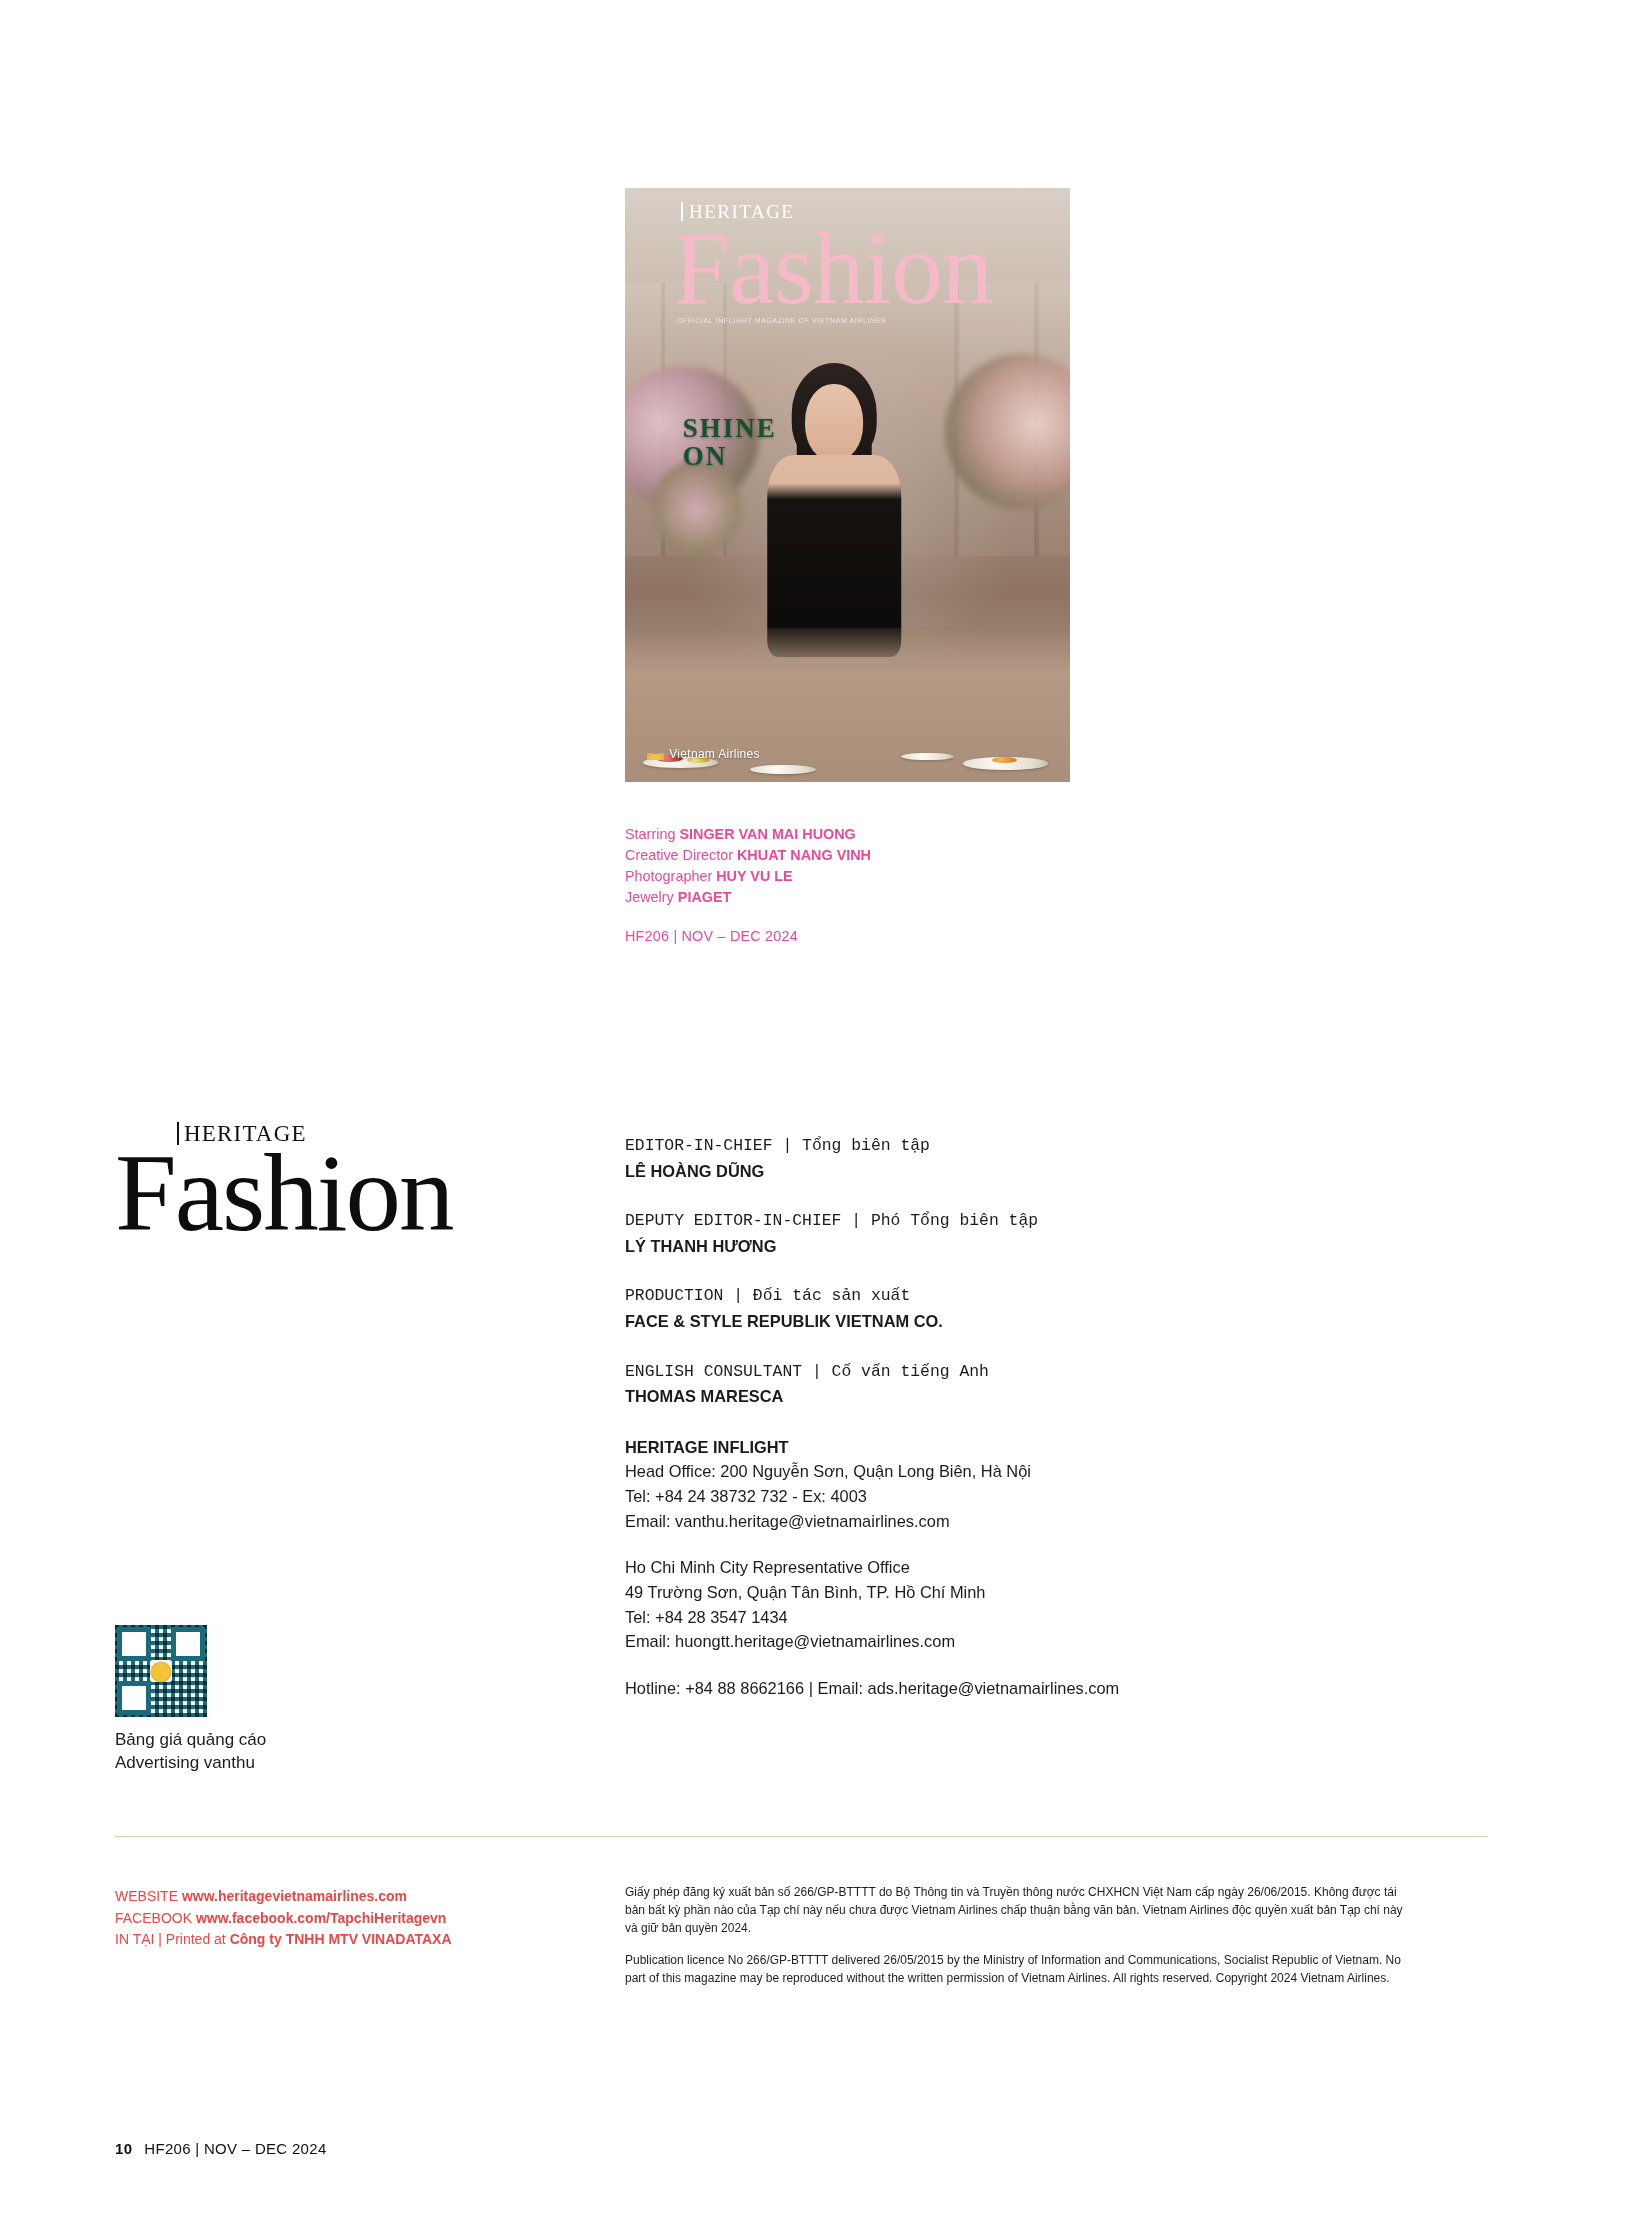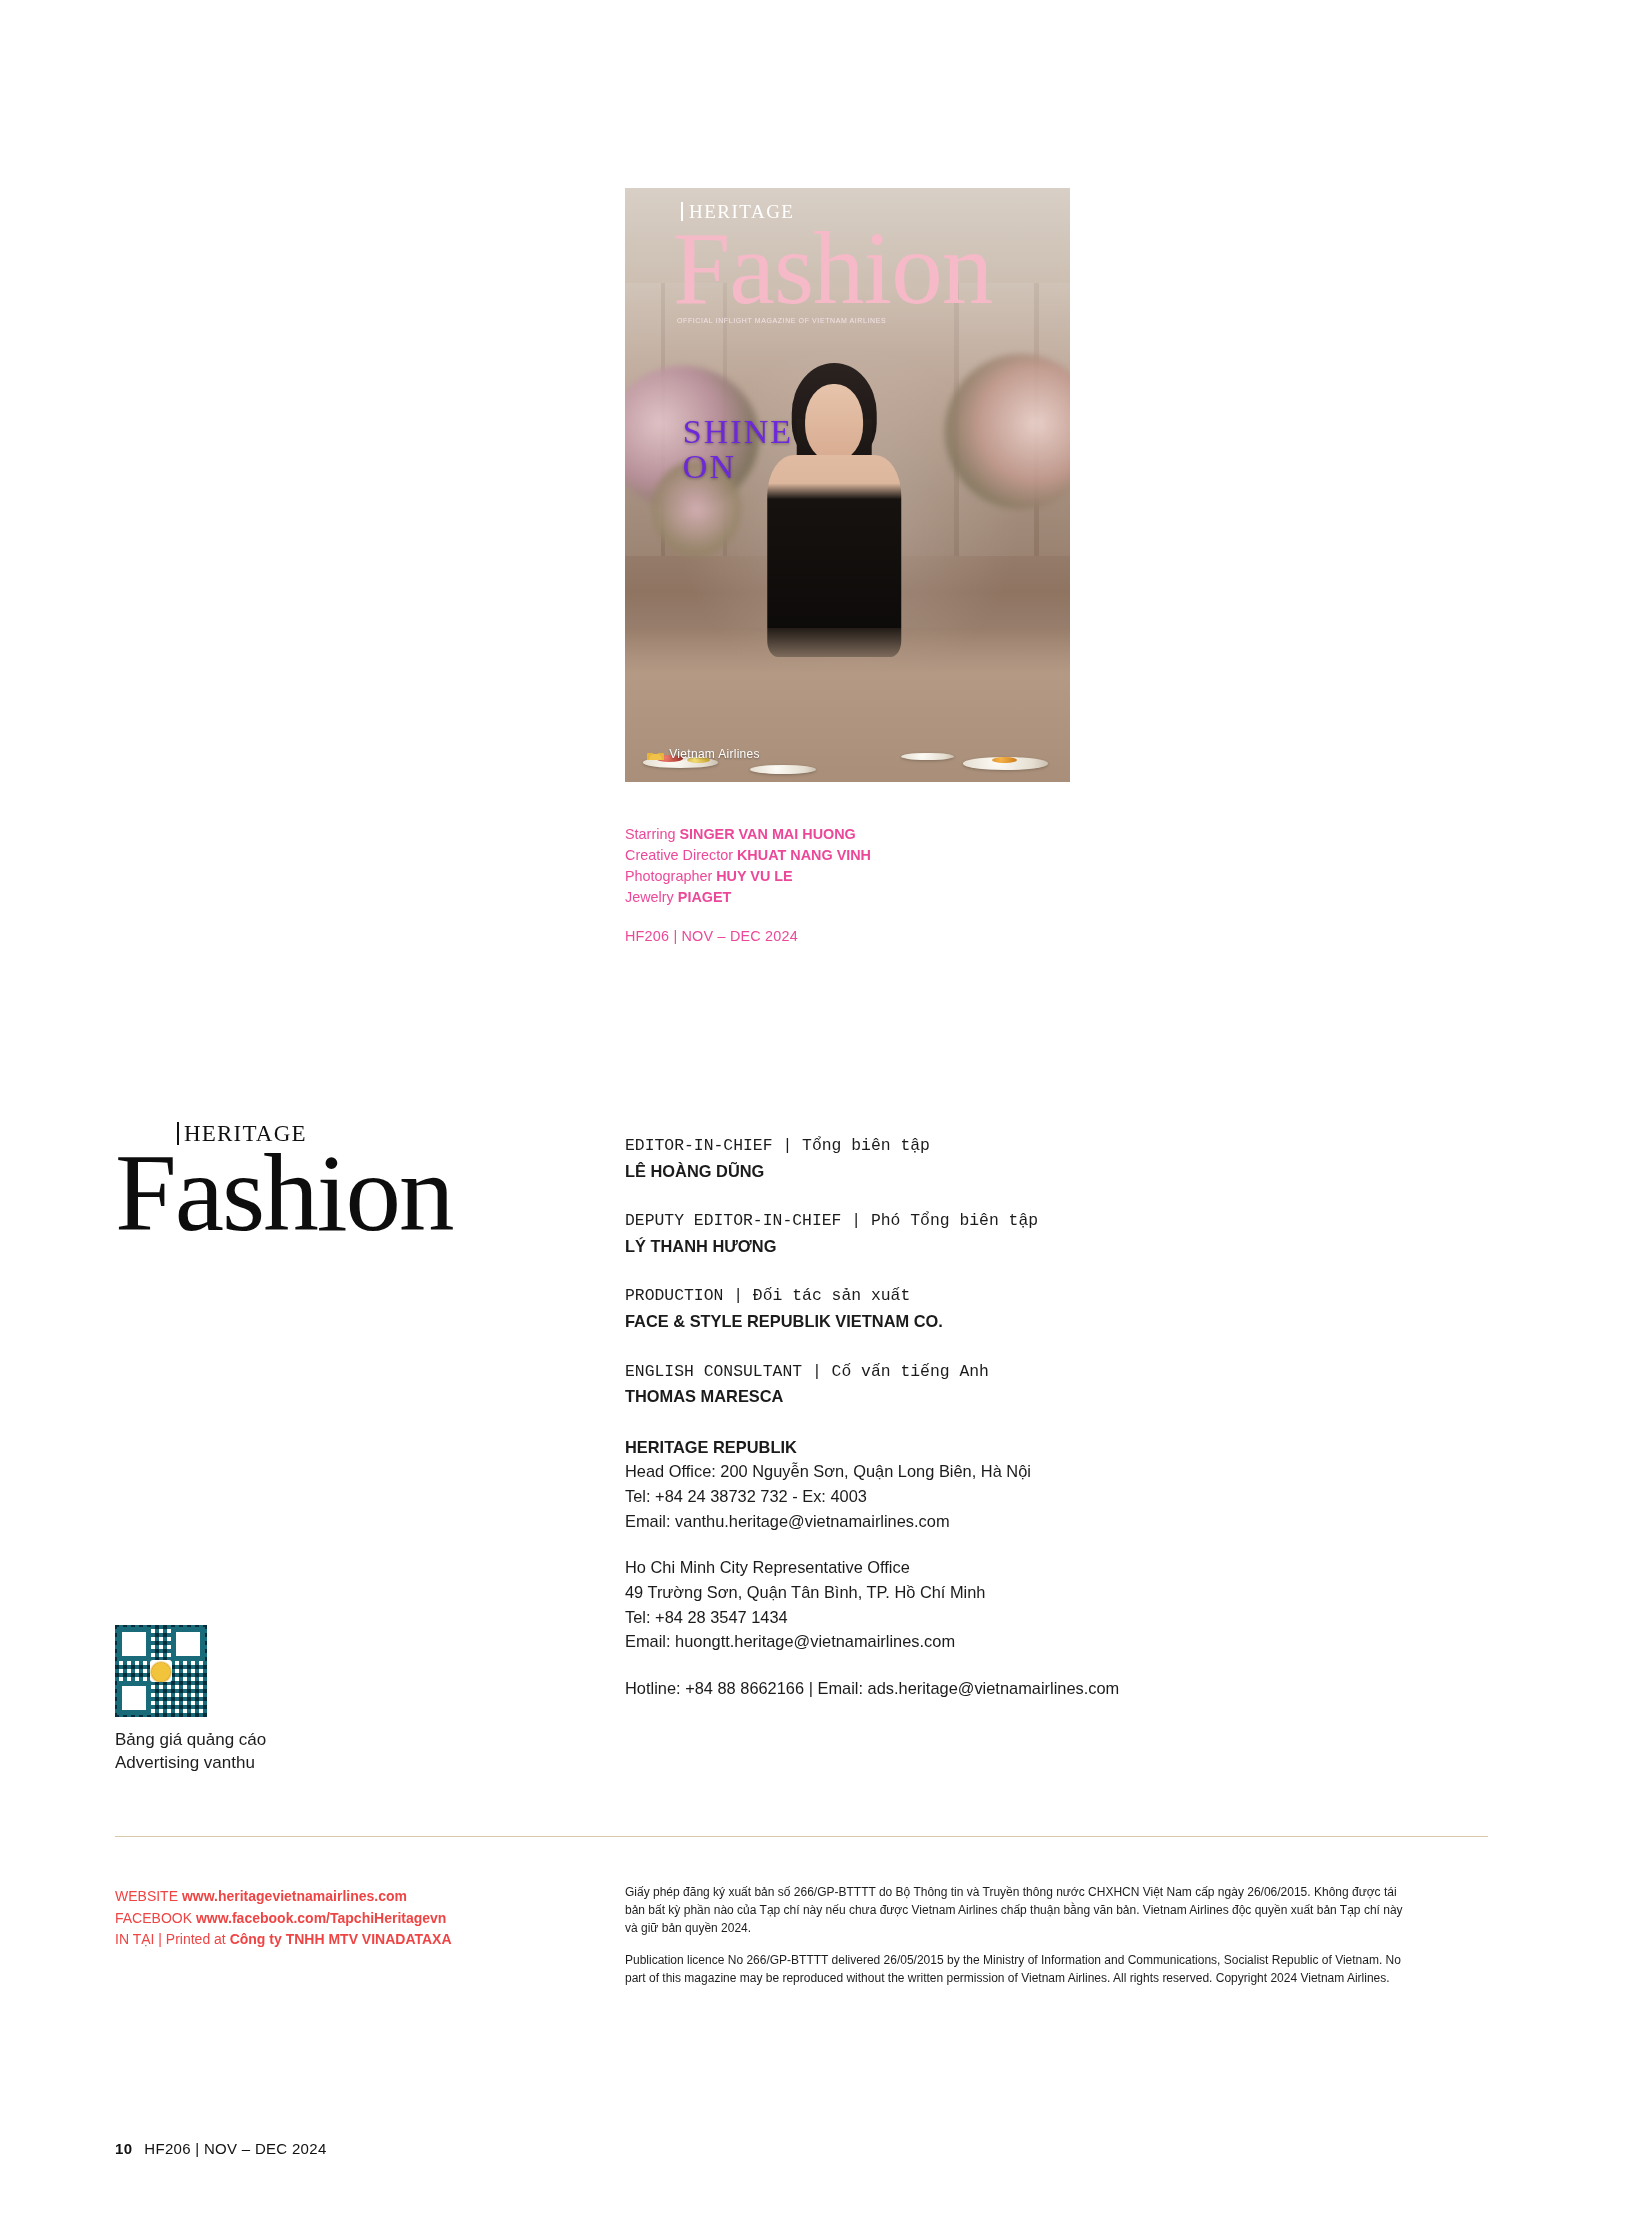--- a/index.html
+++ b/index.html
@@ -144,25 +144,26 @@
     margin-top: 4px;
     font-size: 7px;
     letter-spacing: 0.6px;
     color: #f3e3e6;
   }
   .cover-shine {
     position: absolute;
     left: 13%;
     top: 38%;
     font-family: "Liberation Serif", serif;
-    font-size: 34px;
+    font-size: 27px;
     line-height: 1.05;
     letter-spacing: 2px;
-    color: #6d28d9;
+    color: #14532d;
     text-shadow: 0 1px 3px rgba(0,0,0,.35);
+    font-weight: bold;
   }
   .cover-va {
     position: absolute;
     left: 5%;
     bottom: 3.5%;
     color: #ffffff;
     font-size: 12px;
     letter-spacing: 0.3px;
     display: flex;
     align-items: flex-start;
@@ -410,21 +411,21 @@
     <div class="role">PRODUCTION | Đối tác sản xuất</div>
     <div class="name">FACE &amp; STYLE REPUBLIK VIETNAM CO.</div>
   </div>
 
   <div class="mh-group">
     <div class="role">ENGLISH CONSULTANT | Cố vấn tiếng Anh</div>
     <div class="name">THOMAS MARESCA</div>
   </div>
 
   <div class="mh-office">
-    <div class="title">HERITAGE REPUBLIK</div>
+    <div class="title">HERITAGE INFLIGHT</div>
     <div>Head Office: 200 Nguyễn Sơn, Quận Long Biên, Hà Nội</div>
     <div>Tel: +84 24 38732 732 - Ex: 4003</div>
     <div>Email: vanthu.heritage@vietnamairlines.com</div>
   </div>
 
   <div class="mh-office">
     <div>Ho Chi Minh City Representative Office</div>
     <div>49 Trường Sơn, Quận Tân Bình, TP. Hồ Chí Minh</div>
     <div>Tel: +84 28 3547 1434</div>
     <div>Email: huongtt.heritage@vietnamairlines.com</div>

